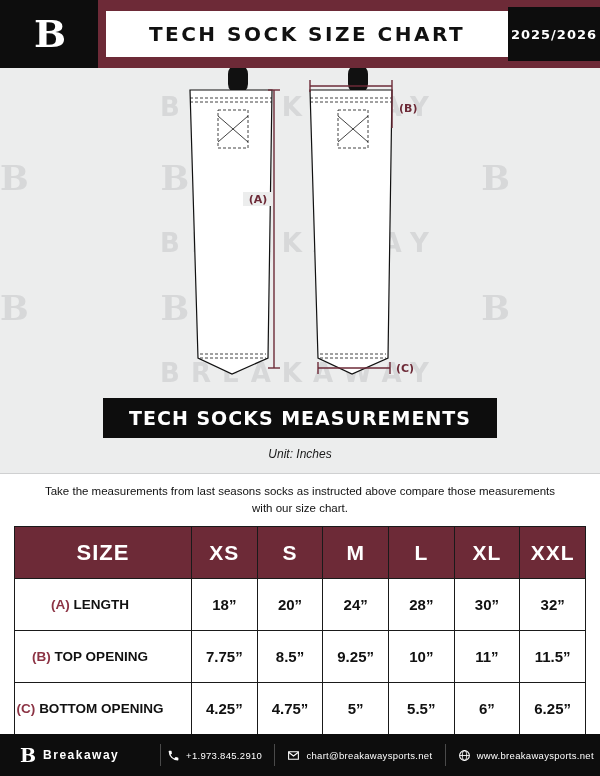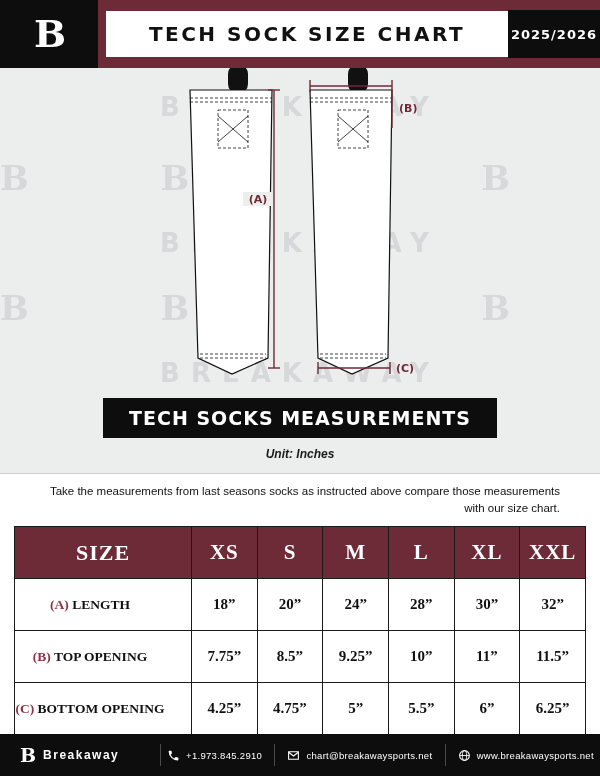--- a/index.html
+++ b/index.html
@@ -45,21 +45,21 @@
     display: flex; align-items: center; justify-content: center;
   }
   .title-plate h1 {
     font-size: 20px;
     font-weight: bold;
     letter-spacing: 2.5px;
     color: #111;
     font-family: "DejaVu Sans", sans-serif;
   }
   .season-plate {
-    width: 92px; height: 48px;
+    width: 92px; height: 54px;
     background: #0d0d0d;
     color: #fff;
     display: flex; align-items: center; justify-content: center;
     font-size: 13px;
     font-weight: bold;
     letter-spacing: 1px;
     font-family: "DejaVu Sans", sans-serif;
   }
 
   
@@ -101,48 +101,48 @@
     padding: 9px 26px;
     font-size: 19px;
     font-weight: bold;
     letter-spacing: 1px;
     font-family: "DejaVu Sans", sans-serif;
   }
   .unit {
     margin-top: 9px;
     font-size: 12px;
     font-style: italic;
-    font-weight: bold;
+    font-weight: normal;
     color: #1a1a1a;
     text-align: center;
   }
 
   
   .instruction {
     margin-top: 12px;
     background: #ffffff;
     border-top: 1px solid #cfd0d1;
     padding: 9px 40px 10px;
-    text-align: right;
+    text-align: center;
     font-size: 11.5px;
     color: #111;
     line-height: 1.45;
   }
 
   
   .table-wrap { padding: 0 14px; background: #ffffff; }
   table {
     width: 100%;
     border-collapse: collapse;
     table-layout: fixed;
   }
   th, td {
     border: 1.5px solid #1a1a1a;
     text-align: center;
-    font-family: Liberation Serif, serif;
+    font-family: Liberation Sans, sans-serif;
   }
   thead th {
     background: #6d2a37;
     color: #ffffff;
     height: 52px;
     font-size: 21px;
     font-weight: bold;
     letter-spacing: 1px;
   }
   thead th.size-label { font-size: 22px; }

